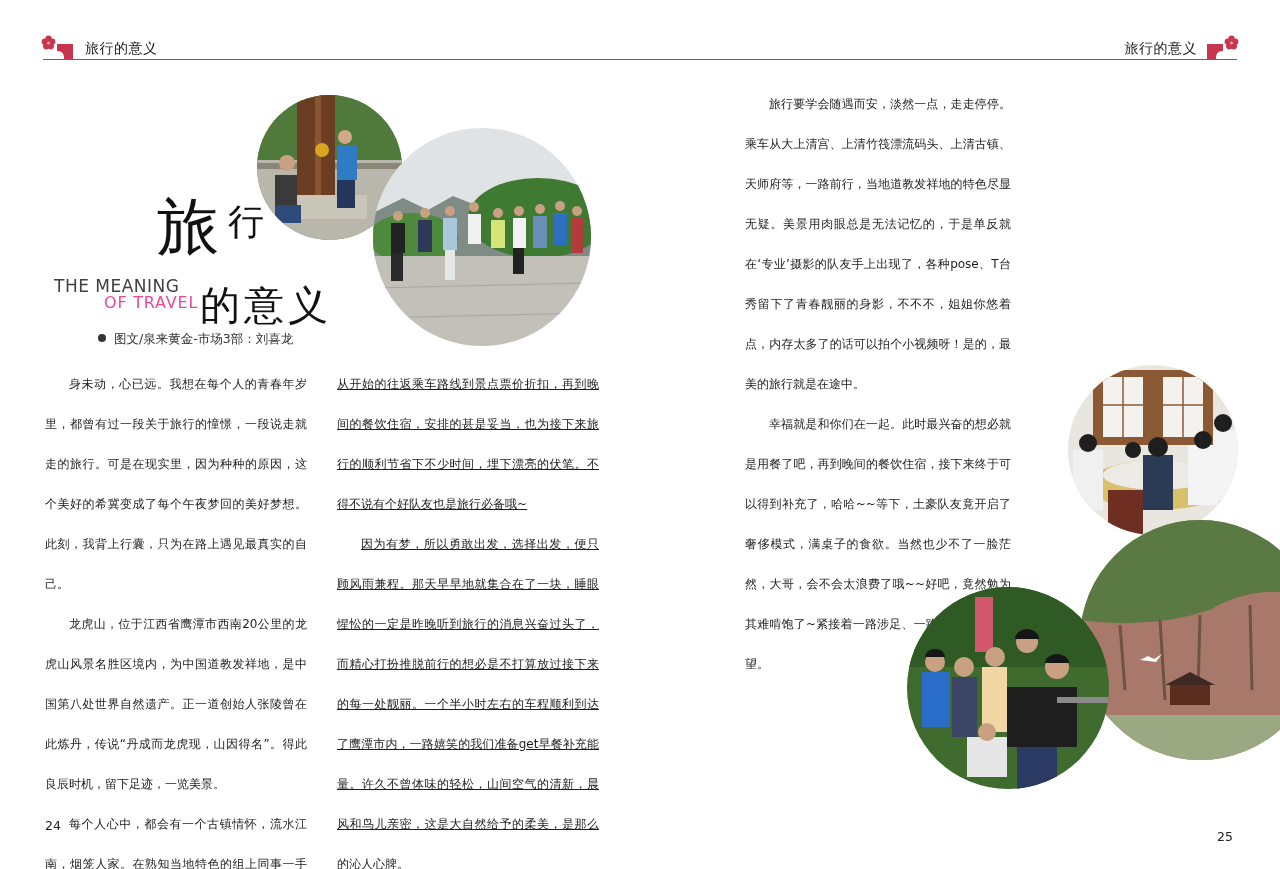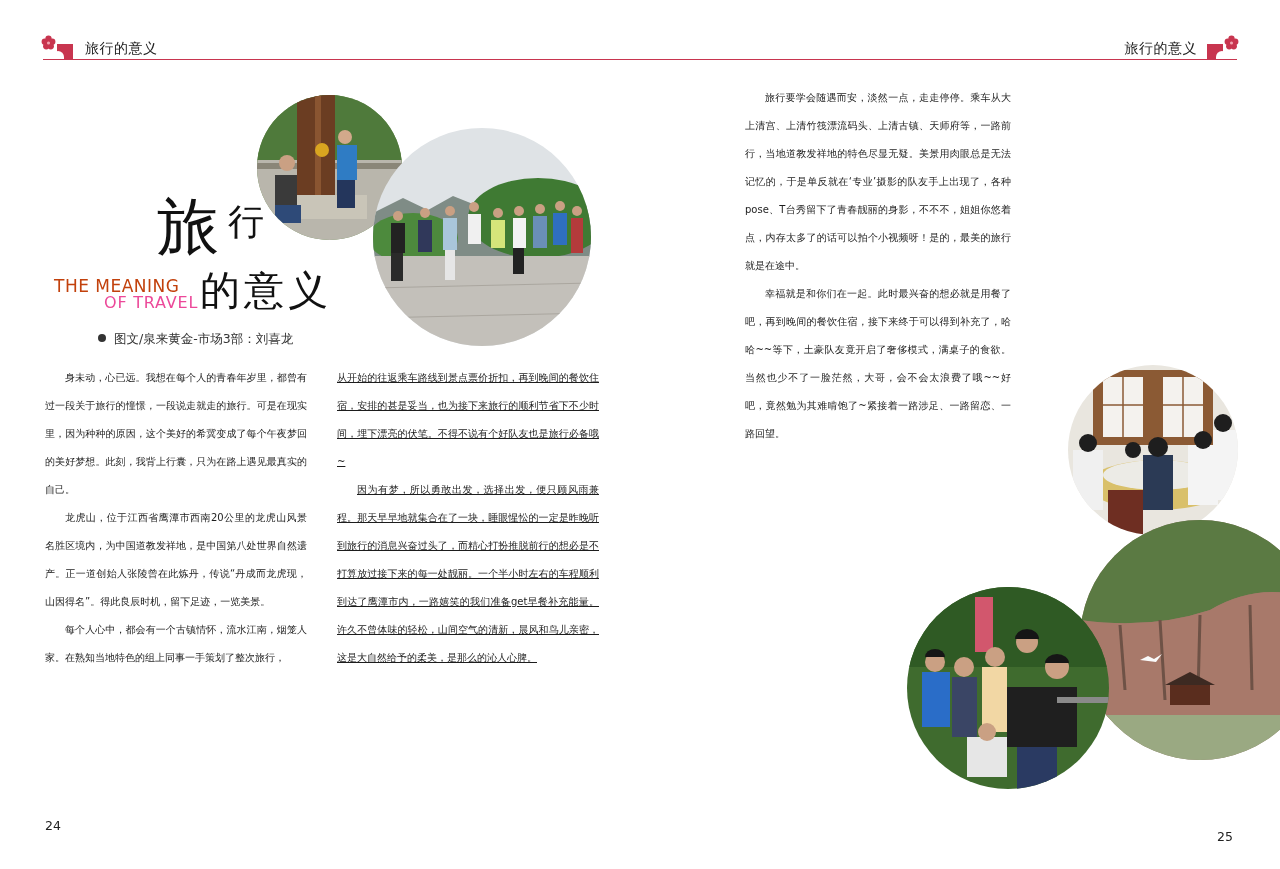--- a/index.html
+++ b/index.html
@@ -30,28 +30,28 @@
   .page.left .hdr-title { left:85px; }
   .page.right .hdr-title { right:83px; }
 
   
   .photo { position:absolute; border-radius:50%; overflow:hidden; }
   .photo svg { width:100%; height:100%; display:block; }
 
   
   .title-cn-big { position:absolute; left:157px; top:196px; font-size:62px; line-height:1; font-weight:300; color:#111; }
   .title-cn-small1 { position:absolute; left:228px; top:204px; font-size:36px; line-height:1; color:#111; font-weight:300; letter-spacing:4px; }
-  .title-cn-small2 { position:absolute; left:200px; top:270px; font-size:40px; line-height:1; color:#111; font-weight:300; letter-spacing:4px; }
-  .title-en1 { position:absolute; left:54px; top:276px; font-size:17px; font-family:"DejaVu Sans",sans-serif; letter-spacing:0.5px; color:#c2410c; }
+  .title-cn-small2 { position:absolute; left:200px; top:285px; font-size:40px; line-height:1; color:#111; font-weight:300; letter-spacing:4px; }
+  .title-en1 { position:absolute; left:54px; top:276px; font-size:17px; font-family:"DejaVu Sans",sans-serif; letter-spacing:0.5px; color:#404040; }
   .title-en2 { position:absolute; left:104px; top:293px; font-size:16px; letter-spacing:0.8px; color:#ec4899; }
   .byline { position:absolute; left:98px; top:331px; font-size:12.5px; color:#333; }
   .byline .dot { display:inline-block; width:8px; height:8px; background:#333; border-radius:50%; margin-right:8px; vertical-align:1px; }
 
   
-  .col { position:absolute; font-size:10px; line-height:28px; color:#1d1d1d; text-align:justify; }
+  .col { position:absolute; font-size:12px; line-height:40px; color:#1d1d1d; text-align:justify; }
   .col p { margin:0; text-indent:2em; }
   .col p.cont { text-indent:0; }
   .col-l1 { left:45px; top:364px; width:262px; }
   .col-l2 { left:337px; top:364px; width:262px;text-decoration:underline; }
   .col-r1 { left:105px; top:84px; width:266px; }
 
   .pagenum { position:absolute; top:818px; font-size:12.5px; color:#222; }
   .page.left .pagenum { left:45px; }
   .page.right .pagenum { right:47px;margin-top:11px; }
 </style>

